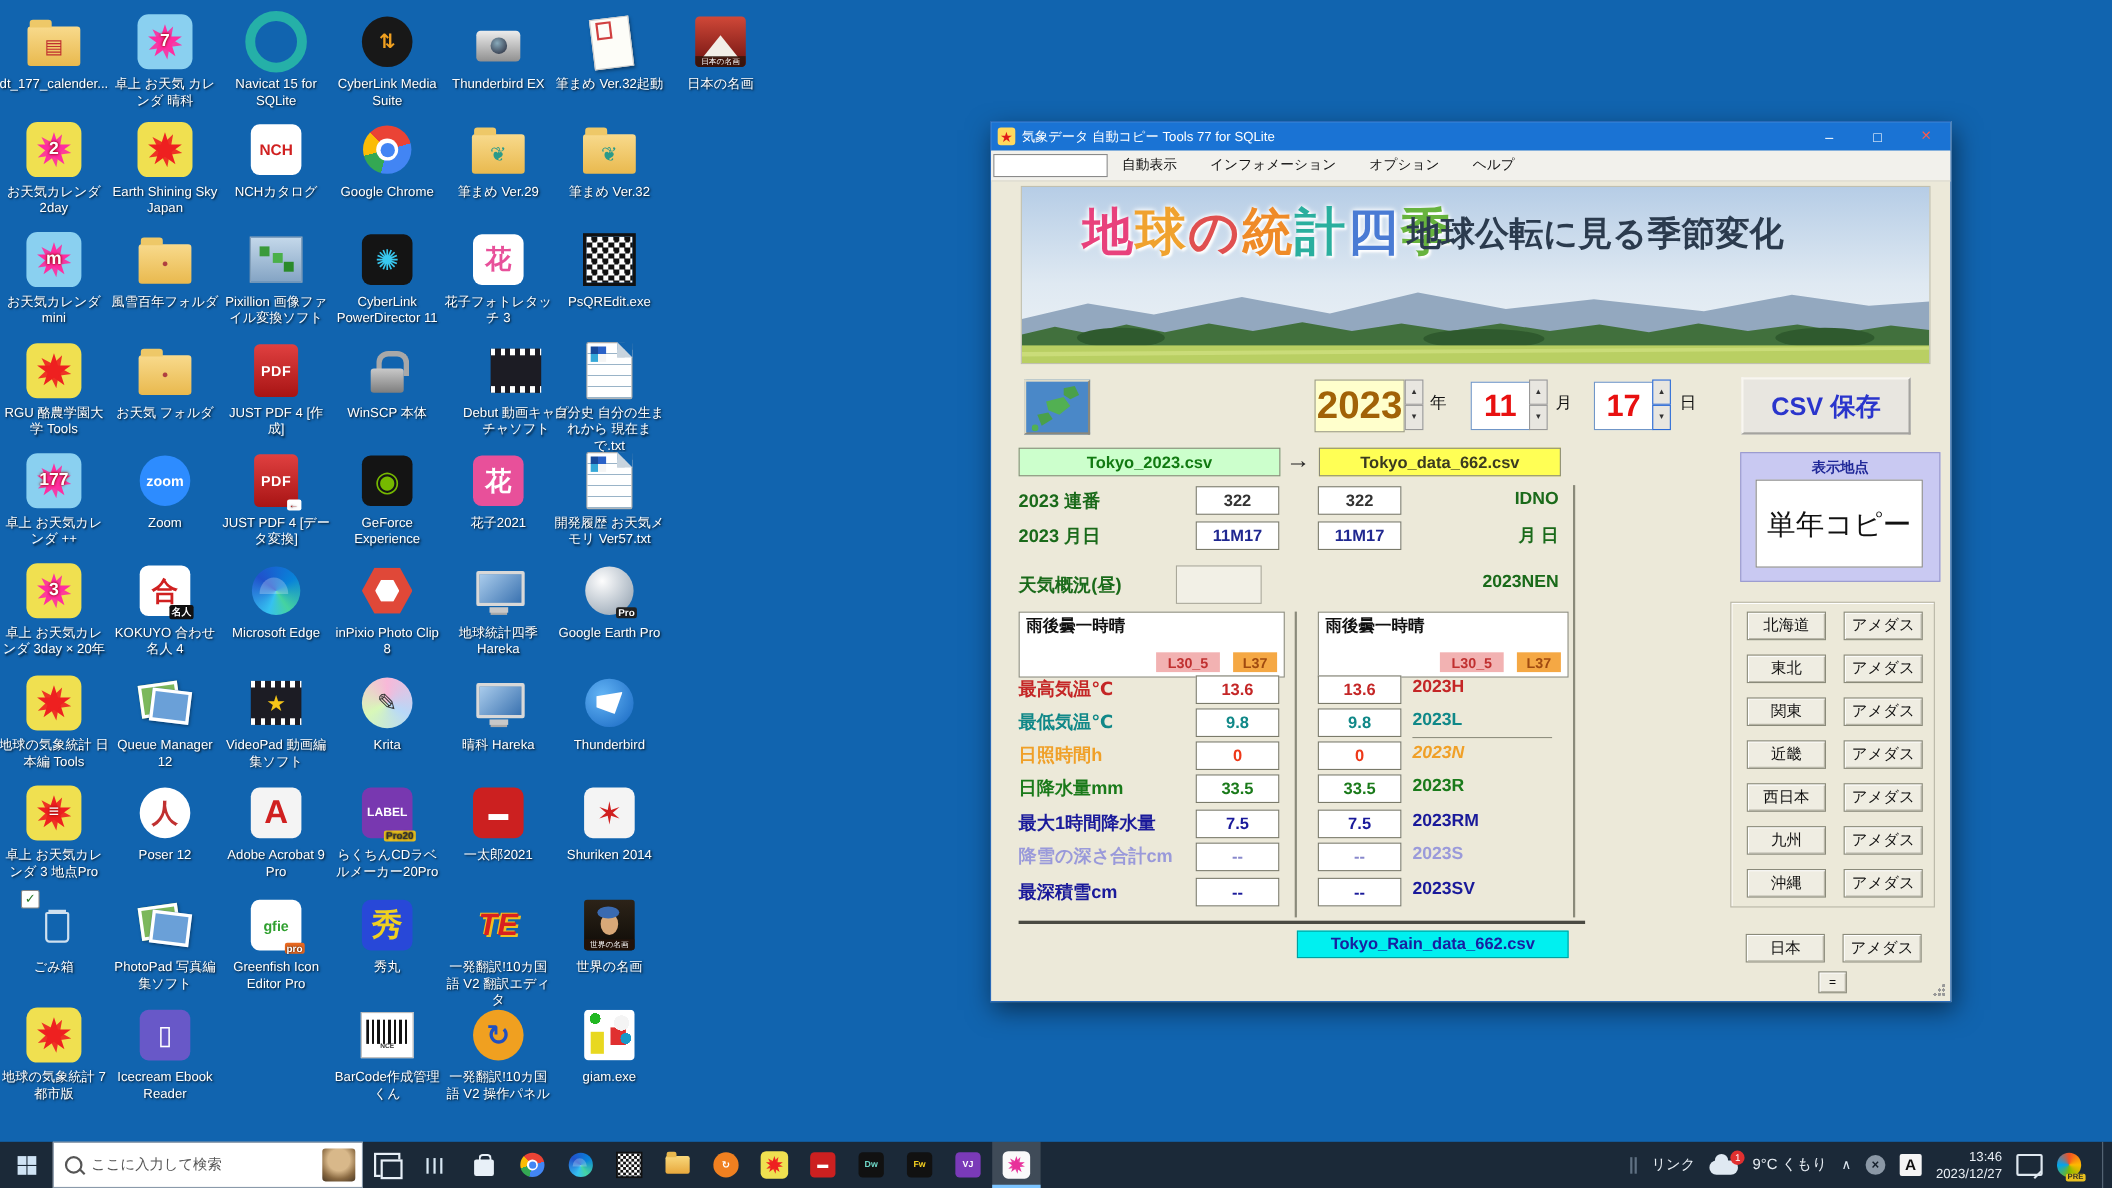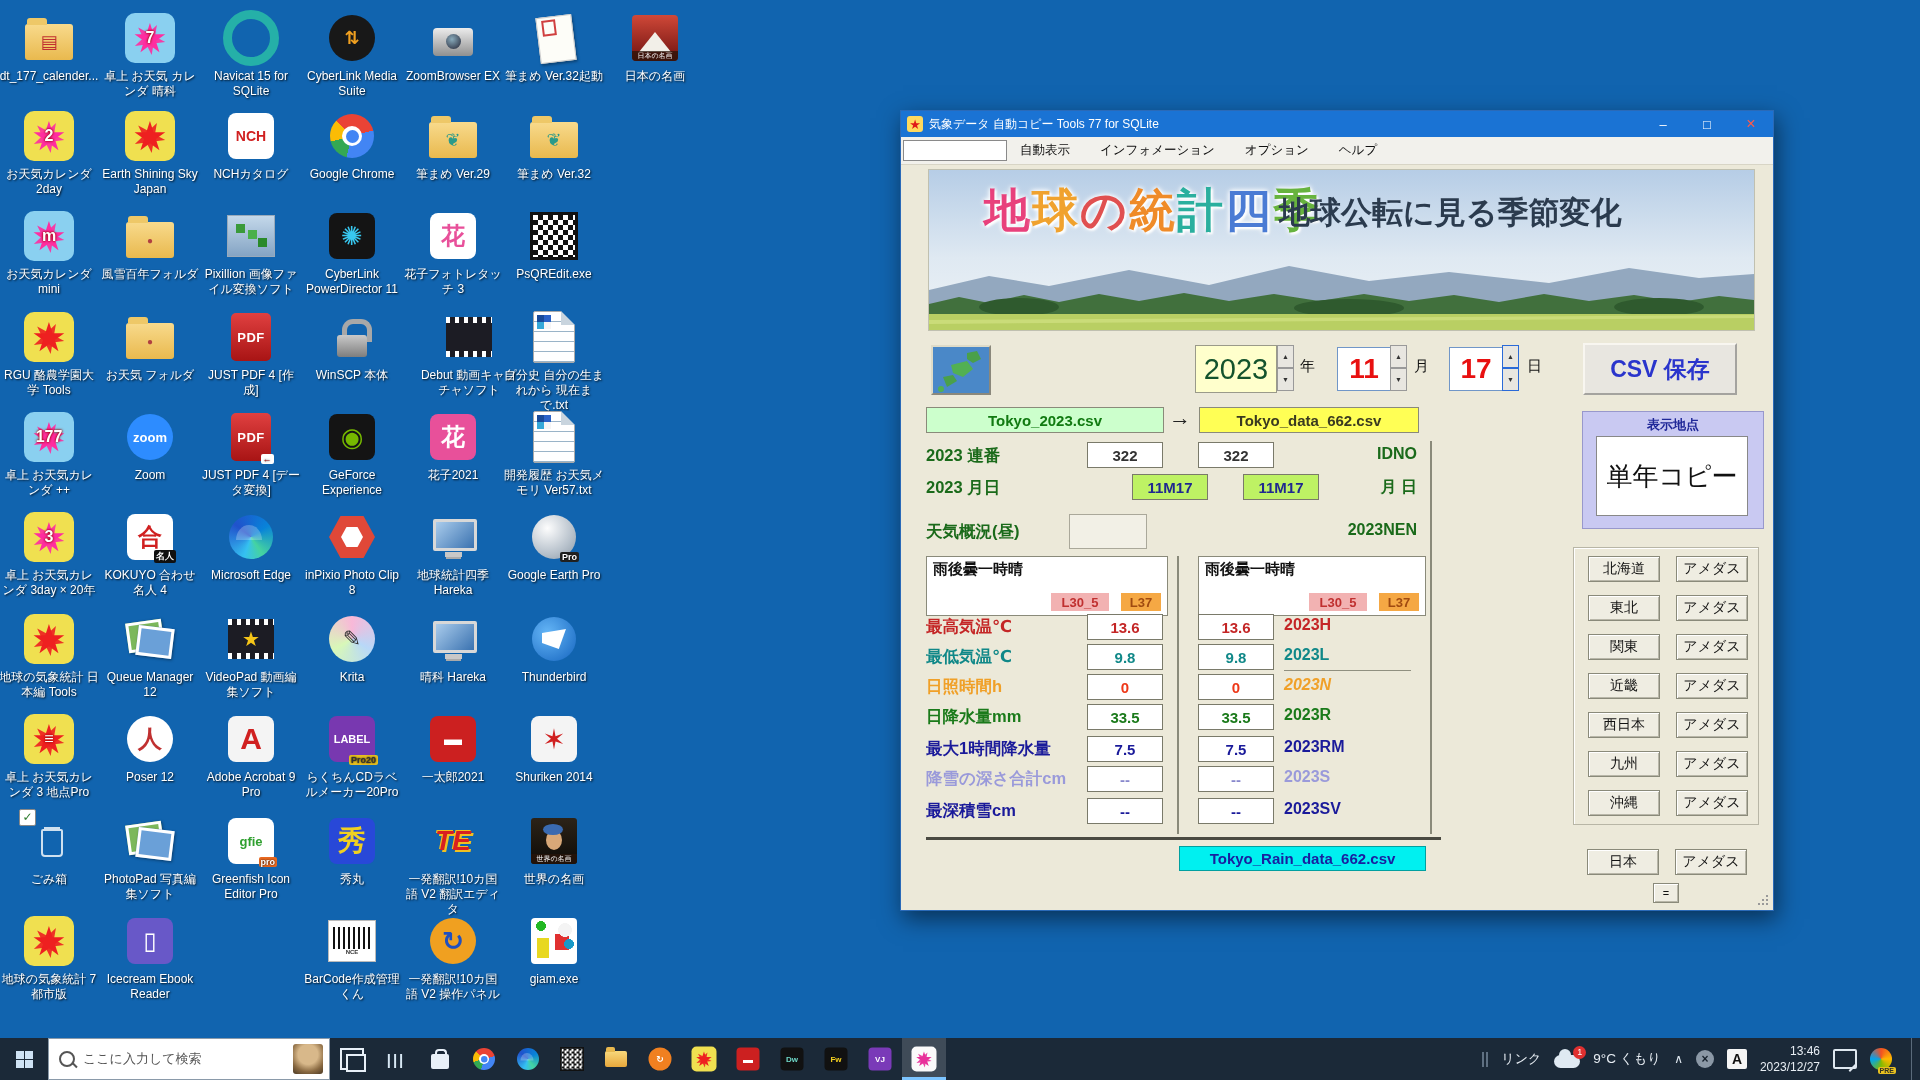--- a/index.html
+++ b/index.html
@@ -86,35 +86,35 @@
   .menus{position:absolute;left:104px;top:0;height:100%;display:flex;align-items:center;gap:0;font-size:12.5px;color:#111;}
   .menus span{padding:0 15px;}
   
   .banner{position:absolute;left:27px;top:58px;width:825px;height:160px;background:linear-gradient(#b6cde6,#dfe9f2 55%,#edf2f6);overflow:hidden;border:1px solid #c0c0b0;}
   .banner-land{position:absolute;left:0;bottom:0;width:100%;height:78px;}
   .banner-title{position:absolute;left:55px;top:10px;font-size:46px;font-weight:bold;letter-spacing:2px;text-shadow:0 0 4px #fff,0 0 6px #fff,2px 2px 2px rgba(255,255,255,.9);}
   .banner-sub{position:absolute;left:350px;top:22px;font-size:31px;font-weight:bold;color:#2b3b4e;}
   
   .map-btn{position:absolute;left:30px;top:234px;width:56px;height:46px;border:2px outset #dedbc8;background:#4a88c8;overflow:hidden;}
   .city-box{position:absolute;left:94px;top:234px;width:188px;height:46px;background:#ccffcc;border:1px solid #9a9a8a;display:flex;align-items:center;justify-content:center;font-size:30px;font-weight:bold;color:#117a11;}
-  .year-box{position:absolute;left:294px;top:234px;width:80px;height:46px;background:#ffffcc;border:1px solid #9a9a8a;display:flex;align-items:center;justify-content:center;font-size:29px;font-weight:normal;color:#14532d;}
+  .year-box{position:absolute;left:294px;top:234px;width:80px;height:46px;background:#ffffcc;border:1px solid #9a9a8a;display:flex;align-items:center;justify-content:center;font-size:35px;font-weight:bold;color:#a16207;}
   .spin{position:absolute;width:17px;height:46px;display:flex;flex-direction:column;}
   .spin b{flex:1;background:#e8e6e0;border:1px solid #999;font-size:7px;color:#333;display:flex;align-items:center;justify-content:center;font-weight:normal;}
   .dr-label{position:absolute;top:246px;font-size:15px;color:#111;}
   .num-box{position:absolute;top:236px;width:52px;height:42px;background:#fff;border:1px solid #7096c8;display:flex;align-items:center;justify-content:center;font-size:28px;font-weight:bold;color:#e81010;}
   .spin-focus b{border:1px solid #2a6ad8;}
   .csv-btn{position:absolute;left:682px;top:232px;width:150px;height:48px;background:#e8e6e0;border:2px outset #f8f6f0;display:flex;align-items:center;justify-content:center;font-size:23px;font-weight:bold;color:#2a35cc;}
   
   .hdr{position:absolute;top:296px;height:24px;border:1px solid #8a8a7a;display:flex;align-items:center;justify-content:center;font-size:15px;font-weight:bold;}
   .hdr-green{left:25px;width:236px;background:#ccffcc;color:#117a11;}
   .hdr-arrow{position:absolute;left:262px;top:294px;width:34px;text-align:center;font-size:22px;color:#222;}
   .hdr-yellow{left:298px;width:218px;background:#ffff55;color:#3a3a20;}
   .flabel{position:absolute;left:25px;font-size:16.5px;font-weight:bold;color:#1a6a1a;}
   .vbox{position:absolute;width:74px;height:24px;background:#fff;border:1px solid #7a7a6a;display:flex;align-items:center;justify-content:center;font-size:15px;font-weight:bold;color:#333;}
-  .vbox.green{background:#bef264;color:#202890;margin-left:45px;}
+  .vbox.green{background:#ffffff;color:#202890;}
   .rcode{position:absolute;left:383px;width:133px;text-align:right;font-size:16px;font-weight:bold;color:#1a6a1a;}
   .wx-empty{position:absolute;left:168px;top:403px;width:76px;height:33px;background:#f2f0e6;border:1px solid #aaa89a;}
   .wxbox{position:absolute;top:445px;height:58px;background:#fff;border:1px solid #8a8a7a;}
   .wxbox .wtxt{position:absolute;left:6px;top:3px;font-size:15px;font-weight:bold;color:#111;}
   .badges{position:absolute;right:6px;bottom:4px;display:flex;gap:12px;}
   .badge{height:18px;display:flex;align-items:center;justify-content:center;font-size:13px;font-weight:bold;}
   .badge.b1{width:58px;background:#f2b2b2;color:#c03030;}
   .badge.b2{width:40px;background:#f5a844;color:#a04a10;}
   .vline{position:absolute;width:2px;background:#8a8a7a;}
   .hline{position:absolute;height:1px;background:#909080;}
@@ -205,21 +205,21 @@
         <span class="ic k-circle" style="--bg: #181818; --fg: #f0a020;">
           <span class="ic-glyph">⇅</span>
         </span>
       </div>
       <div class="di-label">CyberLink Media Suite</div>
     </div>
     <div class="di" style="left: 403px; top: 10px;">
       <div class="di-ic">
         <span class="ic k-camera"></span>
       </div>
-      <div class="di-label">ZoomBrowser EX</div>
+      <div class="di-label">Thunderbird EX</div>
     </div>
     <div class="di" style="left: 504px; top: 10px;">
       <div class="di-ic">
         <span class="ic k-postcard"></span>
       </div>
       <div class="di-label">筆まめ Ver.32起動</div>
     </div>
     <div class="di" style="left: 605px; top: 10px;">
       <div class="di-ic">
         <span class="ic k-fuji">

